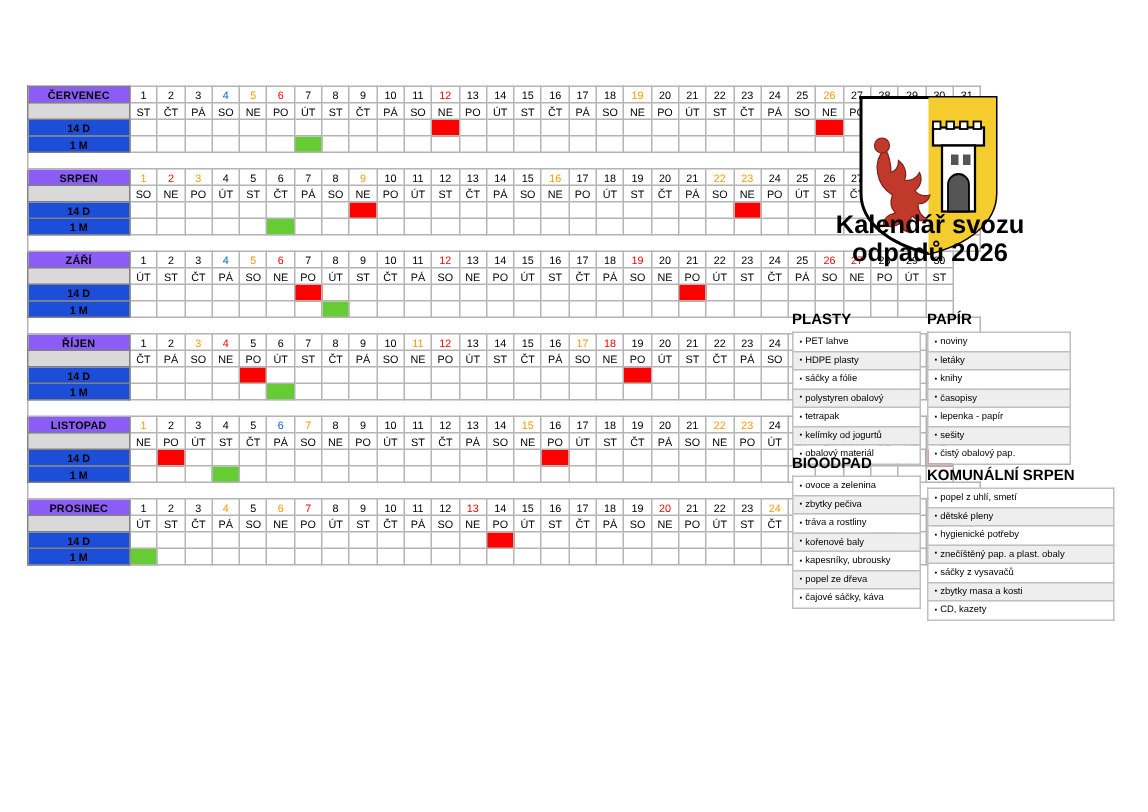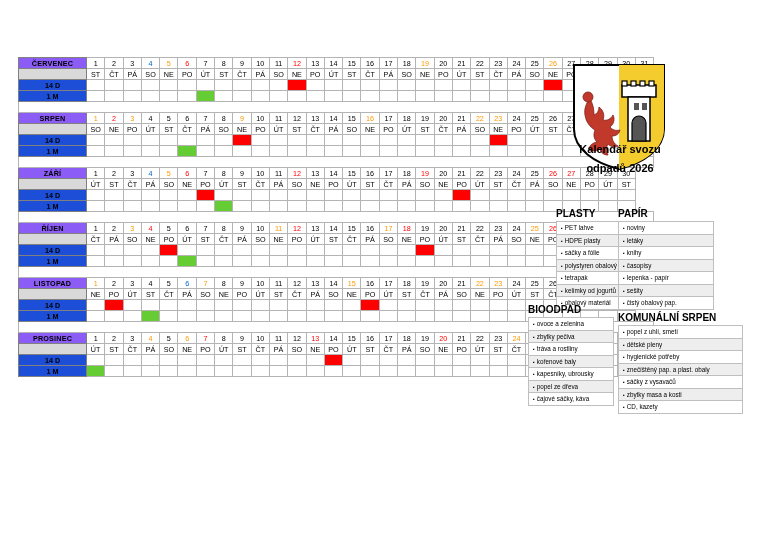--- a/index.html
+++ b/index.html
@@ -74,21 +74,21 @@
     width: 118px;
     height: 118px;
   }
   
   #calendar-title {
     position: absolute;
     left: 525px;
     top: 140px;
     width: 190px;
     text-align: center;
-    font-size: 11px;
+    font-size: 17px;
     font-weight: bold;
     line-height: 19px;
   }
 
   
   .waste-block {
     position: absolute;
   }
   .waste-title {
     font-size: 10px;
@@ -107,21 +107,21 @@
     background: #ffffff;
   }
   table.waste tr:nth-child(even) td { background: #eeeeee; }
   .bullet::before {
     content: "\25AA";
     font-size: 5px;
     margin-right: 2px;
     vertical-align: middle;
   }
 
-  #blk-plasty  { left: 556px; top: 208px; width: 86px; }
+  #blk-plasty  { left: 528px; top: 208px; width: 86px; }
   #blk-papir   { left: 618px; top: 208px; width: 96px; }
   #blk-bio     { left: 528px; top: 304px; width: 86px; }
   #blk-komunal { left: 618px; top: 312px; width: 125px; }
 
   #blk-plasty table.waste  { width: 86px; }
   #blk-papir table.waste   { width: 96px; }
   #blk-bio table.waste     { width: 86px; }
   #blk-komunal table.waste { width: 125px; }
 </style>
 </head>

